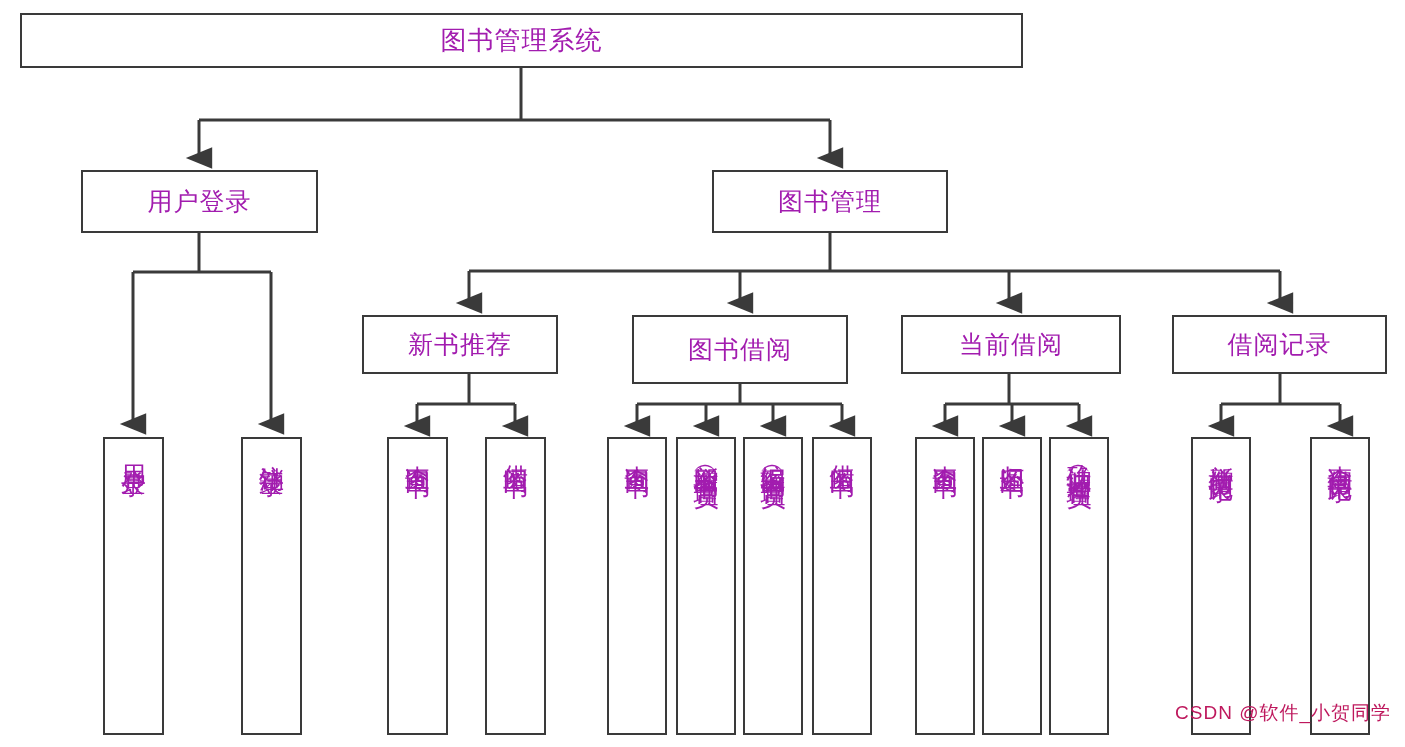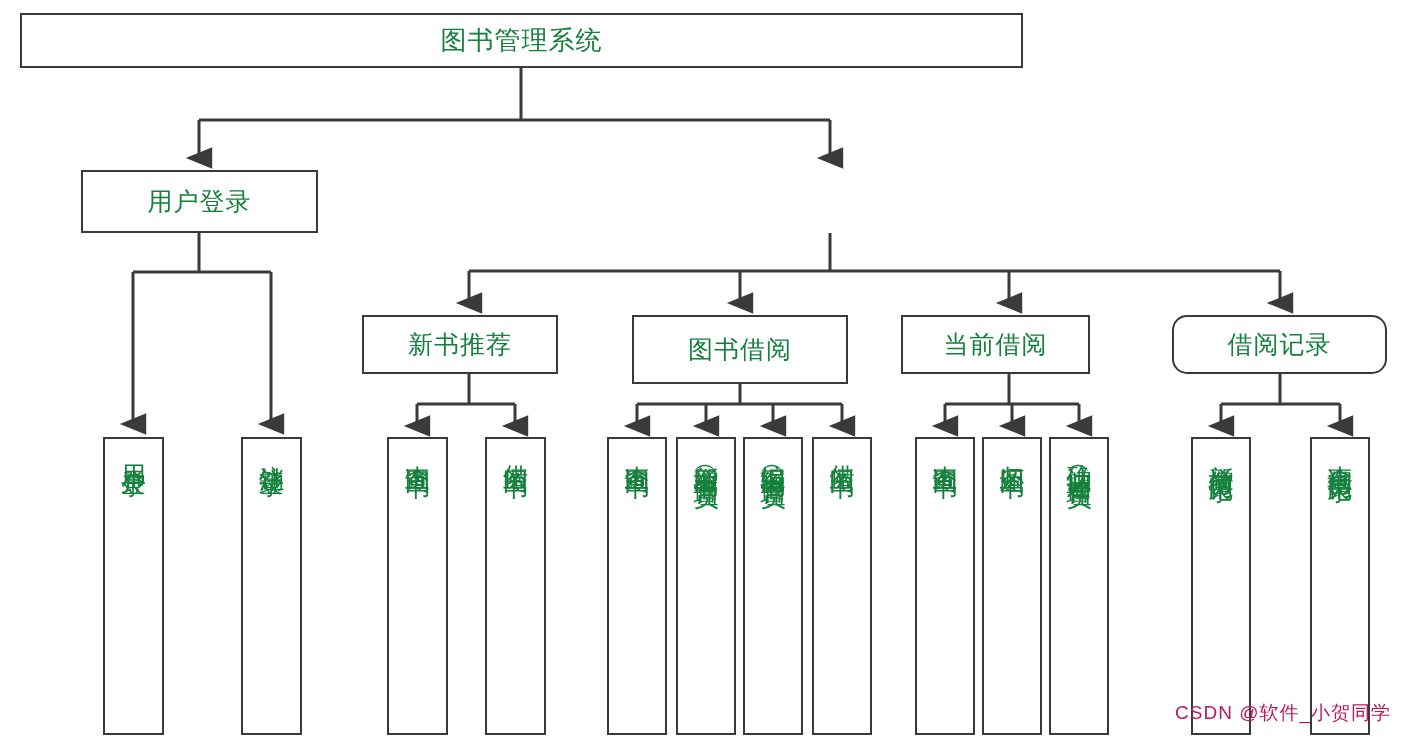--- a/index.html
+++ b/index.html
@@ -32,21 +32,21 @@
     border: 2px solid #3a3a3a;
     display: flex;
     align-items: center;
     justify-content: center;
     color: #1a1a1a;
   }
   .node-label {
     display: block;
     text-align: center;
     line-height: 1.18;
-    color: #15803d;
+    color: #a21caf;
   }
   .node.horizontal .node-label {
     font-size: 25px;
     letter-spacing: 1px;
     white-space: nowrap;
   }
   .node.vertical {
     align-items: flex-start;
     padding-top: 6px;
   }
@@ -132,34 +132,37 @@
   </svg>
 
   <div class="node horizontal root" style="left:20px; top:13px; width:1003px; height:55px;">
     <span class="node-label">图书管理系统</span>
   </div>
 
   <div class="node horizontal" style="left:81px; top:170px; width:237px; height:63px;">
     <span class="node-label">用户登录</span>
   </div>
 
+  <div class="node horizontal" style="left:712px; top:170px; width:236px; height:63px;">
+    <span class="node-label">图书管理</span>
+  </div>
 
   <div class="node horizontal" style="left:362px; top:315px; width:196px; height:59px;">
     <span class="node-label">新书推荐</span>
   </div>
 
   <div class="node horizontal" style="left:632px; top:315px; width:216px; height:69px;">
     <span class="node-label">图书借阅</span>
   </div>
 
-  <div class="node horizontal" style="left:901px; top:315px; width:189px; height:59px;">
+  <div class="node horizontal" style="left:901px; top:315px; width:220px; height:59px;">
     <span class="node-label">当前借阅</span>
   </div>
 
-  <div class="node horizontal" style="left:1172px; top:315px; width:215px; height:59px;border-radius:15px;">
+  <div class="node horizontal" style="left:1172px; top:315px; width:215px; height:59px;">
     <span class="node-label">借阅记录</span>
   </div>
 
   <div class="node vertical" style="left:103px; top:437px; width:61px; height:298px;">
     <span class="node-label">用户登录</span>
   </div>
 
   <div class="node vertical" style="left:241px; top:437px; width:61px; height:298px;">
     <span class="node-label">注销登录</span>
   </div>

